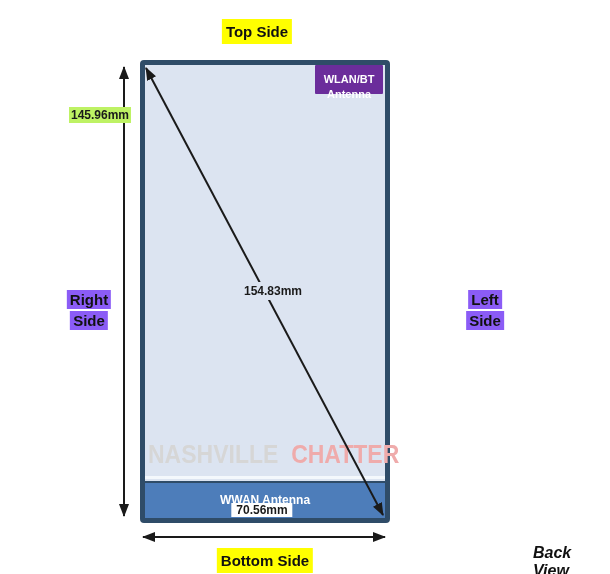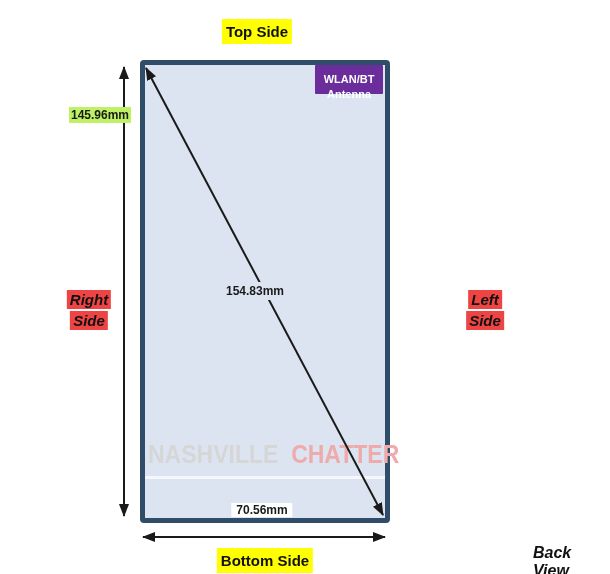--- a/index.html
+++ b/index.html
@@ -88,21 +88,21 @@
     font-weight: bold;
     color: #1a1a1a;
     white-space: nowrap;
   }
   .dim-height {
     right: 479px; top: 107px;
     background: #bef264;
     padding: 1px 2px;
   }
   .dim-diagonal {
-    left: 255px; top: 291px;
+    left: 273px; top: 291px;
     transform: translate(-50%, -50%);
     background: #dce4f1;
     padding: 2px 4px;
   }
   .dim-width {
     left: 262px; top: 510px;
     transform: translate(-50%, -50%);
     background: #ffffff;
     padding: 0 5px;
   }
@@ -119,21 +119,21 @@
   }
   .side-label .hl, .side-label.hl {
     background: #ffff00;
     padding: 2px 4px;
   }
   .label-top    { left: 257px; top: 19px;  transform: translateX(-50%); }
   .label-bottom { left: 265px; top: 548px; transform: translateX(-50%); }
   .label-right  { left: 89px;  top: 289px; transform: translateX(-50%); }
   .label-left   { left: 437px; top: 289px; transform: translateX(-50%); margin-left: 48px; }
   .side-label .line { display: block; margin-bottom: 0px; }
-  .side-label .line span { background: #ef4444; padding: 1px 3px; font-style: italic; }
+  .side-label .line span { background: #8b5cf6; padding: 1px 3px; }
 
   
   .back-view {
     position: absolute;
     z-index: 4;
     left: 533px; top: 544px;
     font-size: 16px;
     font-weight: bold;
     font-style: italic;
     color: #111111;
@@ -145,20 +145,23 @@
 <body>
 
 <div class="canvas">
 
   <div class="device">
     <div class="wlan-box">
       <span class="line" style="display:block">WLAN/BT</span>
       <span class="line" style="display:block">Antenna</span>
     </div>
     <div class="wwan-gap"></div>
+    <div class="wwan-band">
+      <span>WWAN Antenna</span>
+    </div>
   </div>
 
   <div class="watermark">
     <span class="wm-gray">NASHVILLE</span>
     <span class="wm-gray">&nbsp;</span><span class="wm-red">CHATTER</span>
   </div>
 
   <svg class="arrows" width="610" height="574" viewBox="0 0 610 574">
     <defs>
       <marker id="ah" markerWidth="6.5" markerHeight="5" refX="6" refY="2.5" orient="auto-start-reverse">

